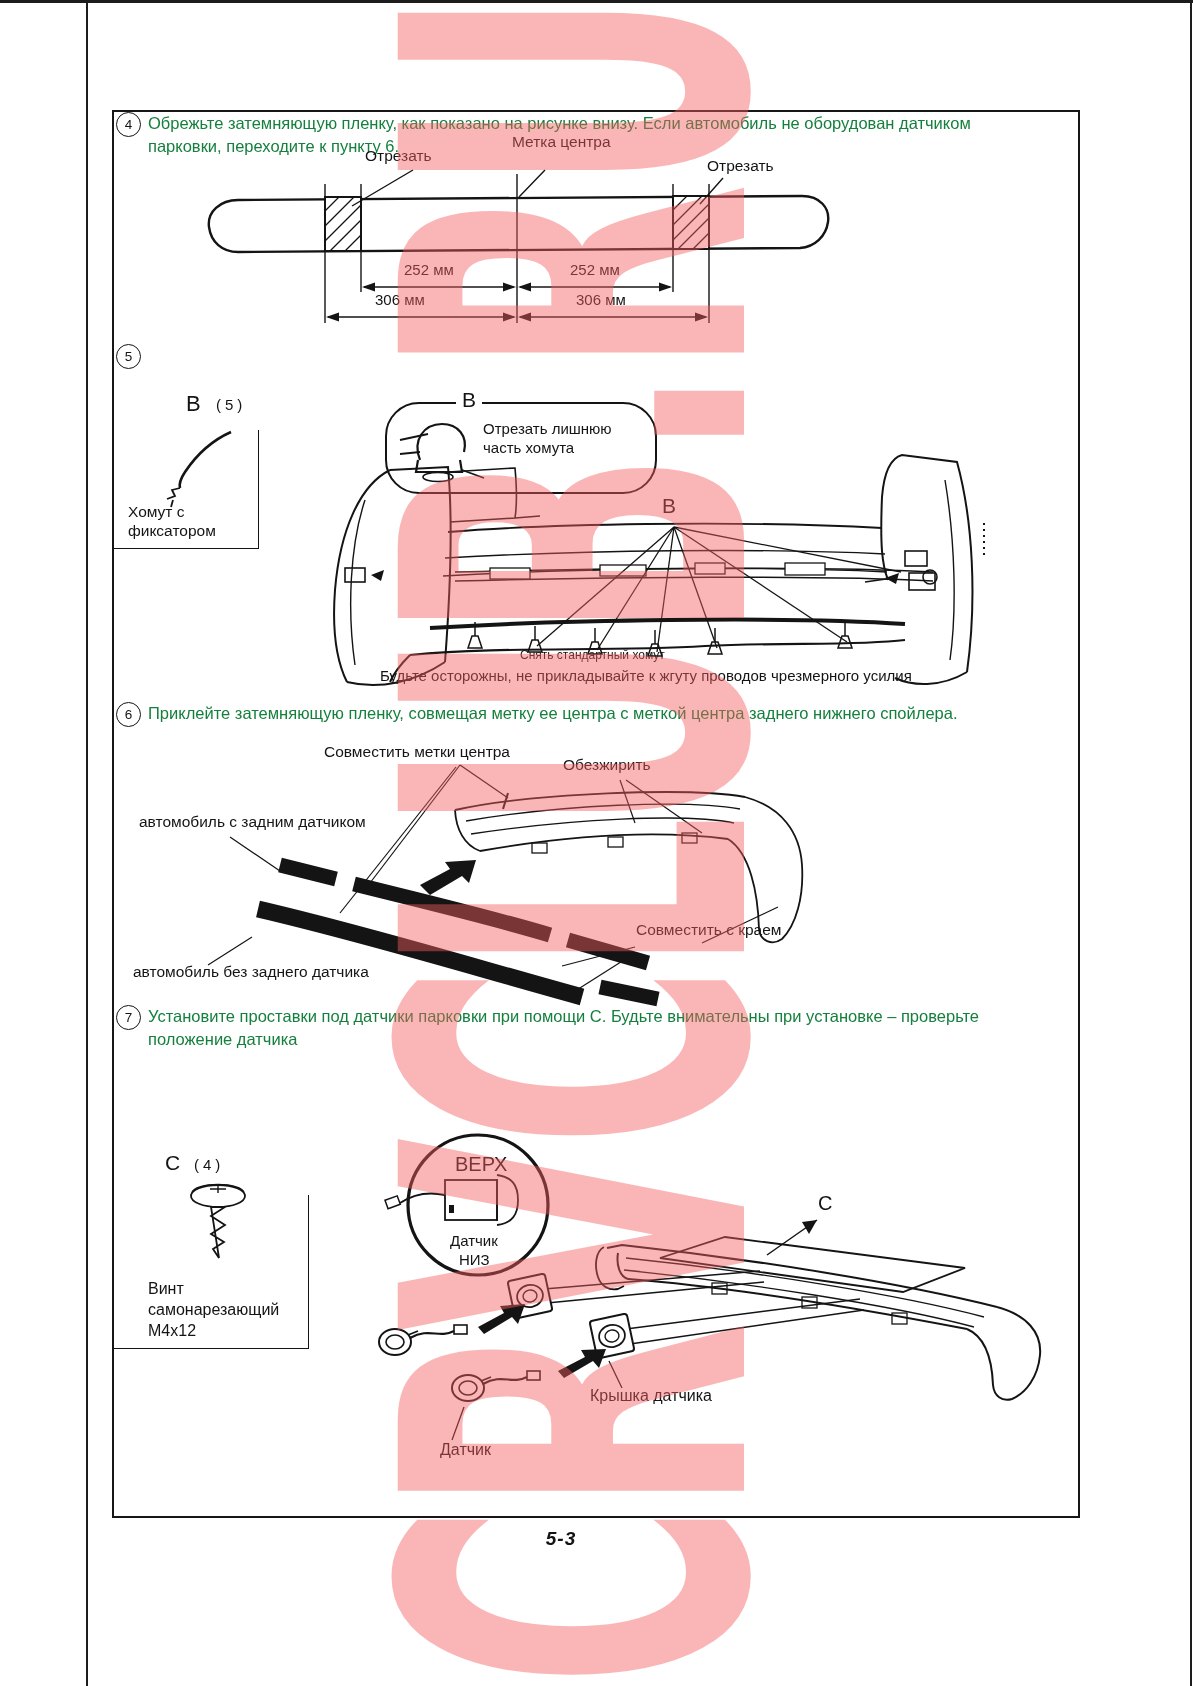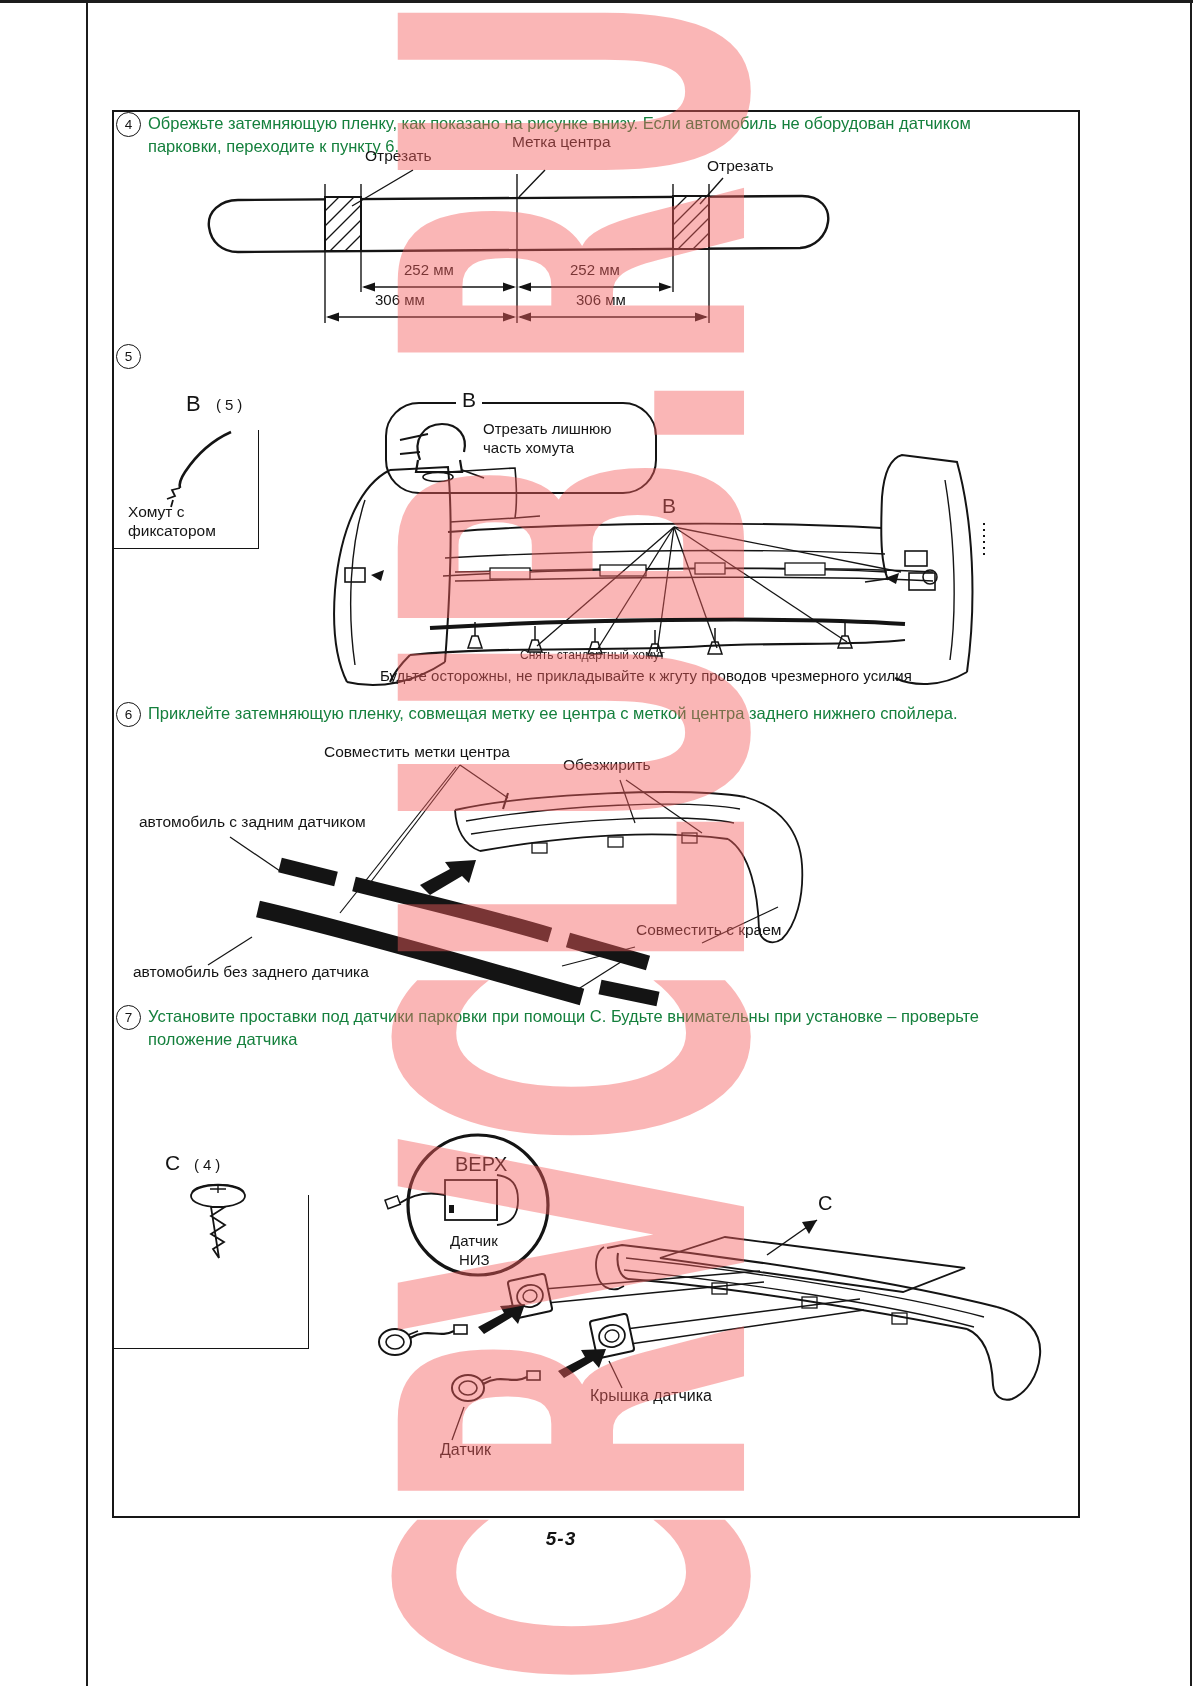--- a/index.html
+++ b/index.html
@@ -227,20 +227,21 @@
   <div class="code" style="left:165px;top:1151px;font-size:21px">C</div>
   <div class="qty" style="left:194px;top:1156px">(4)</div>
   <svg style="left:180px;top:1180px" width="76" height="84" viewBox="0 0 76 84">
     <g stroke="#141414" fill="none" stroke-width="1.8">
       <path d="M 12 13 C 14 2 62 2 64 13"></path>
       <ellipse cx="38" cy="16" rx="27" ry="11" fill="#ffffff"></ellipse>
       <path d="M 30 9 L 46 9 M 38 5 L 38 13" stroke-width="1.4"></path>
       <path d="M 31 27 L 45 27 L 31 36 L 45 45 L 31 54 L 44 62 L 33 69 L 39 78 Z" fill="#ffffff"></path>
     </g>
   </svg>
+  <div class="lbl ctr" style="left:148px;top:1278px;width:136px;font-size:16px;line-height:21px">Винт самонарезающий M4x12</div>
   <div class="panel-frame" style="left:112px;top:1195px;width:196px;height:153px"></div>
 
   <svg style="left:112px;top:1055px" width="966" height="420" viewBox="0 0 966 420">
     <defs>
       <g id="sensorg">
         <ellipse cx="0" cy="0" rx="16" ry="13" fill="#ffffff" stroke="#141414" stroke-width="2"></ellipse>
         <ellipse cx="0" cy="0" rx="9" ry="7" fill="none" stroke="#141414" stroke-width="1.6"></ellipse>
         <path d="M 13 -7 L 23 -11" stroke="#141414" stroke-width="1.8" fill="none"></path>
         <path d="M 15 -4 C 35 -15 43 -3 59 -11" stroke="#141414" stroke-width="2.2" fill="none"></path>
         <rect x="59" y="-17" width="13" height="9" fill="none" stroke="#141414" stroke-width="1.6"></rect>

